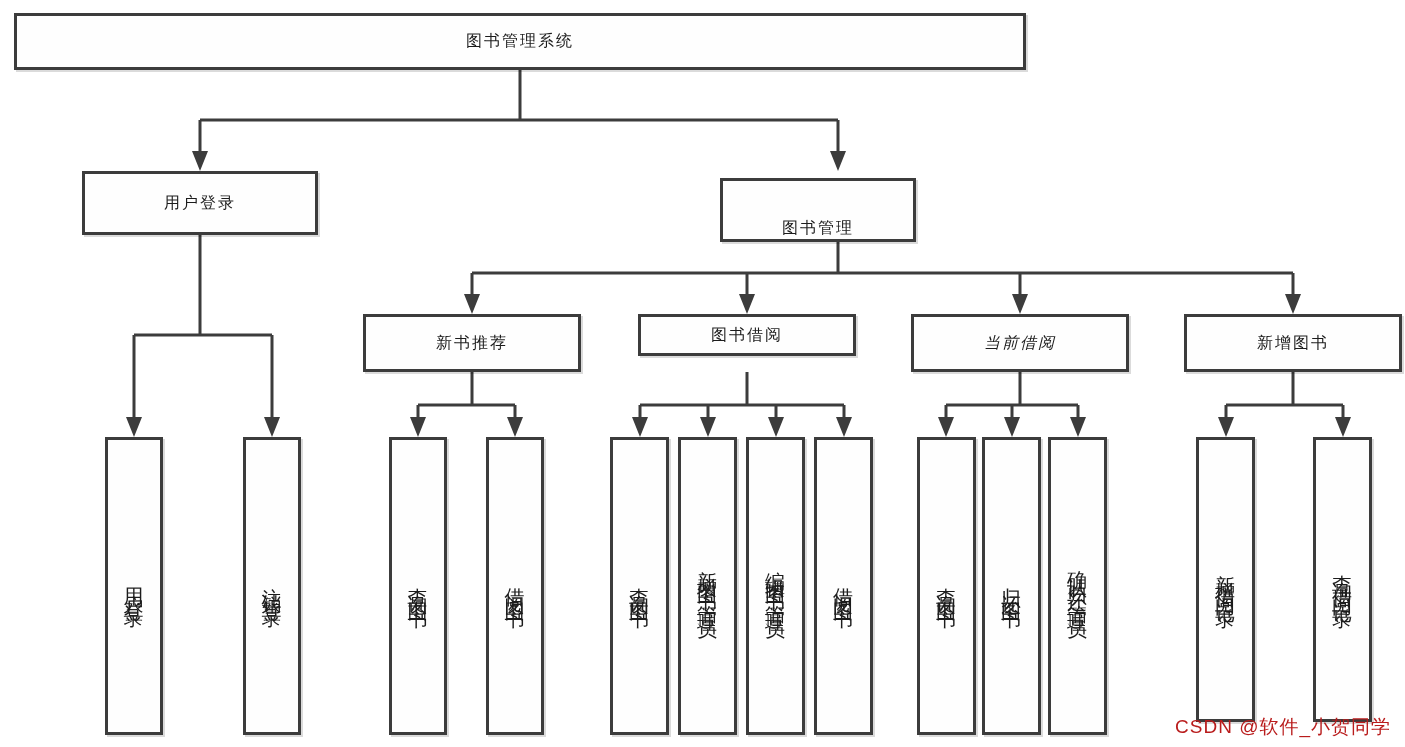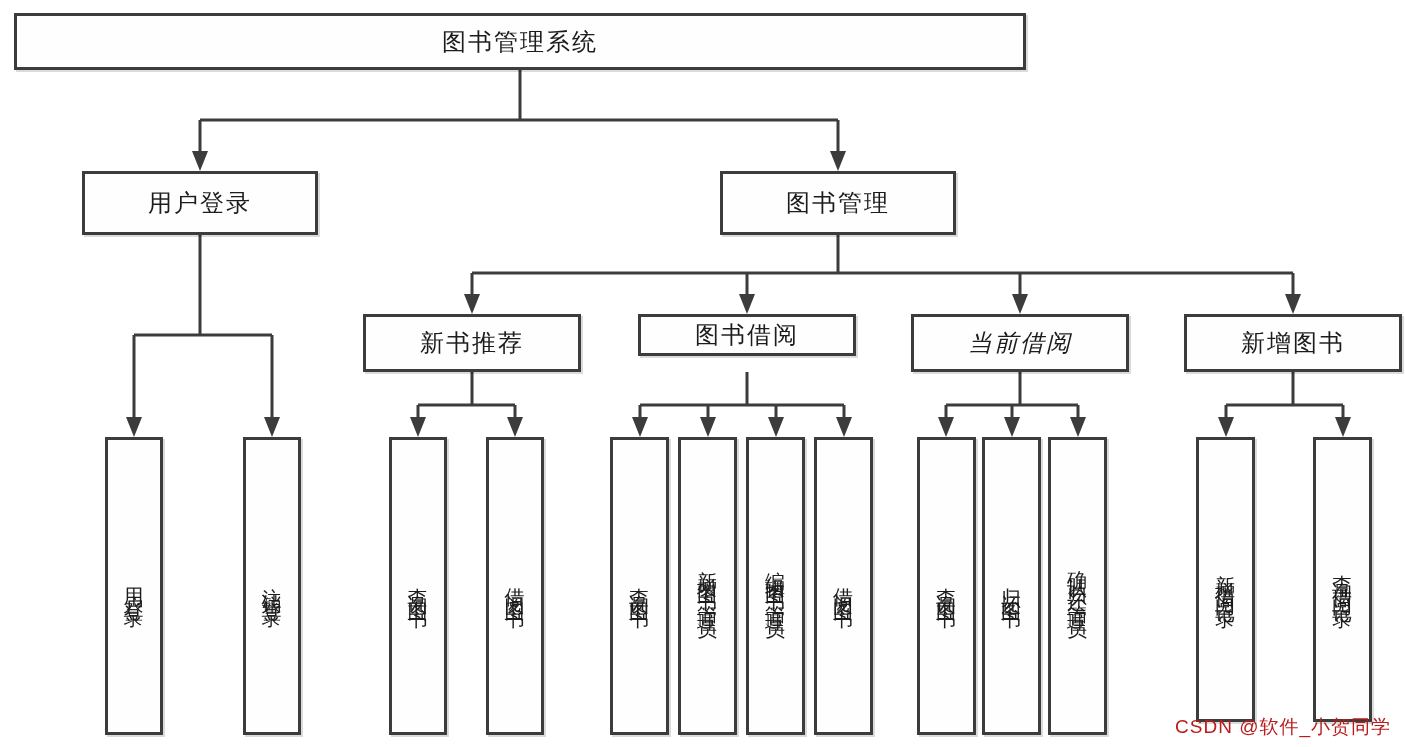--- a/index.html
+++ b/index.html
@@ -27,21 +27,21 @@
     background: #fefefe;
     border: 3px solid #3c3c3c;
     box-shadow: 2px 2px 0 rgba(0,0,0,0.14);
     display: flex;
     align-items: center;
     justify-content: center;
     color: #1c1c1c;
     z-index: 2;
   }
   .hlabel {
-    font-size: 24px;
+    font-size: 16px;
     letter-spacing: 2px;
     white-space: nowrap;
   }
   .leaf {
     position: absolute;
     box-sizing: border-box;
     top: 437px;
     width: 58px;
     height: 298px;
     background: #fefefe;
@@ -99,21 +99,21 @@
     </g>
   </svg>
 
   <div class="node" style="left:14px; top:13px; width:1012px; height:57px;">
     <span class="hlabel">图书管理系统</span>
   </div>
 
   <div class="node" style="left:82px; top:171px; width:236px; height:64px;">
     <span class="hlabel">用户登录</span>
   </div>
-  <div class="node" style="left:720px; top:171px; width:236px; height:64px;">
+  <div class="node" style="left:720px; top:178px; width:196px; height:64px;align-items:flex-end;">
     <span class="hlabel">图书管理</span>
   </div>
 
   <div class="node" style="left:363px; top:314px; width:218px; height:58px;">
     <span class="hlabel">新书推荐</span>
   </div>
   <div class="node" style="left:638px; top:314px; width:218px; height:42px;">
     <span class="hlabel">图书借阅</span>
   </div>
   <div class="node" style="left:911px; top:314px; width:218px; height:58px;font-style:italic;">

